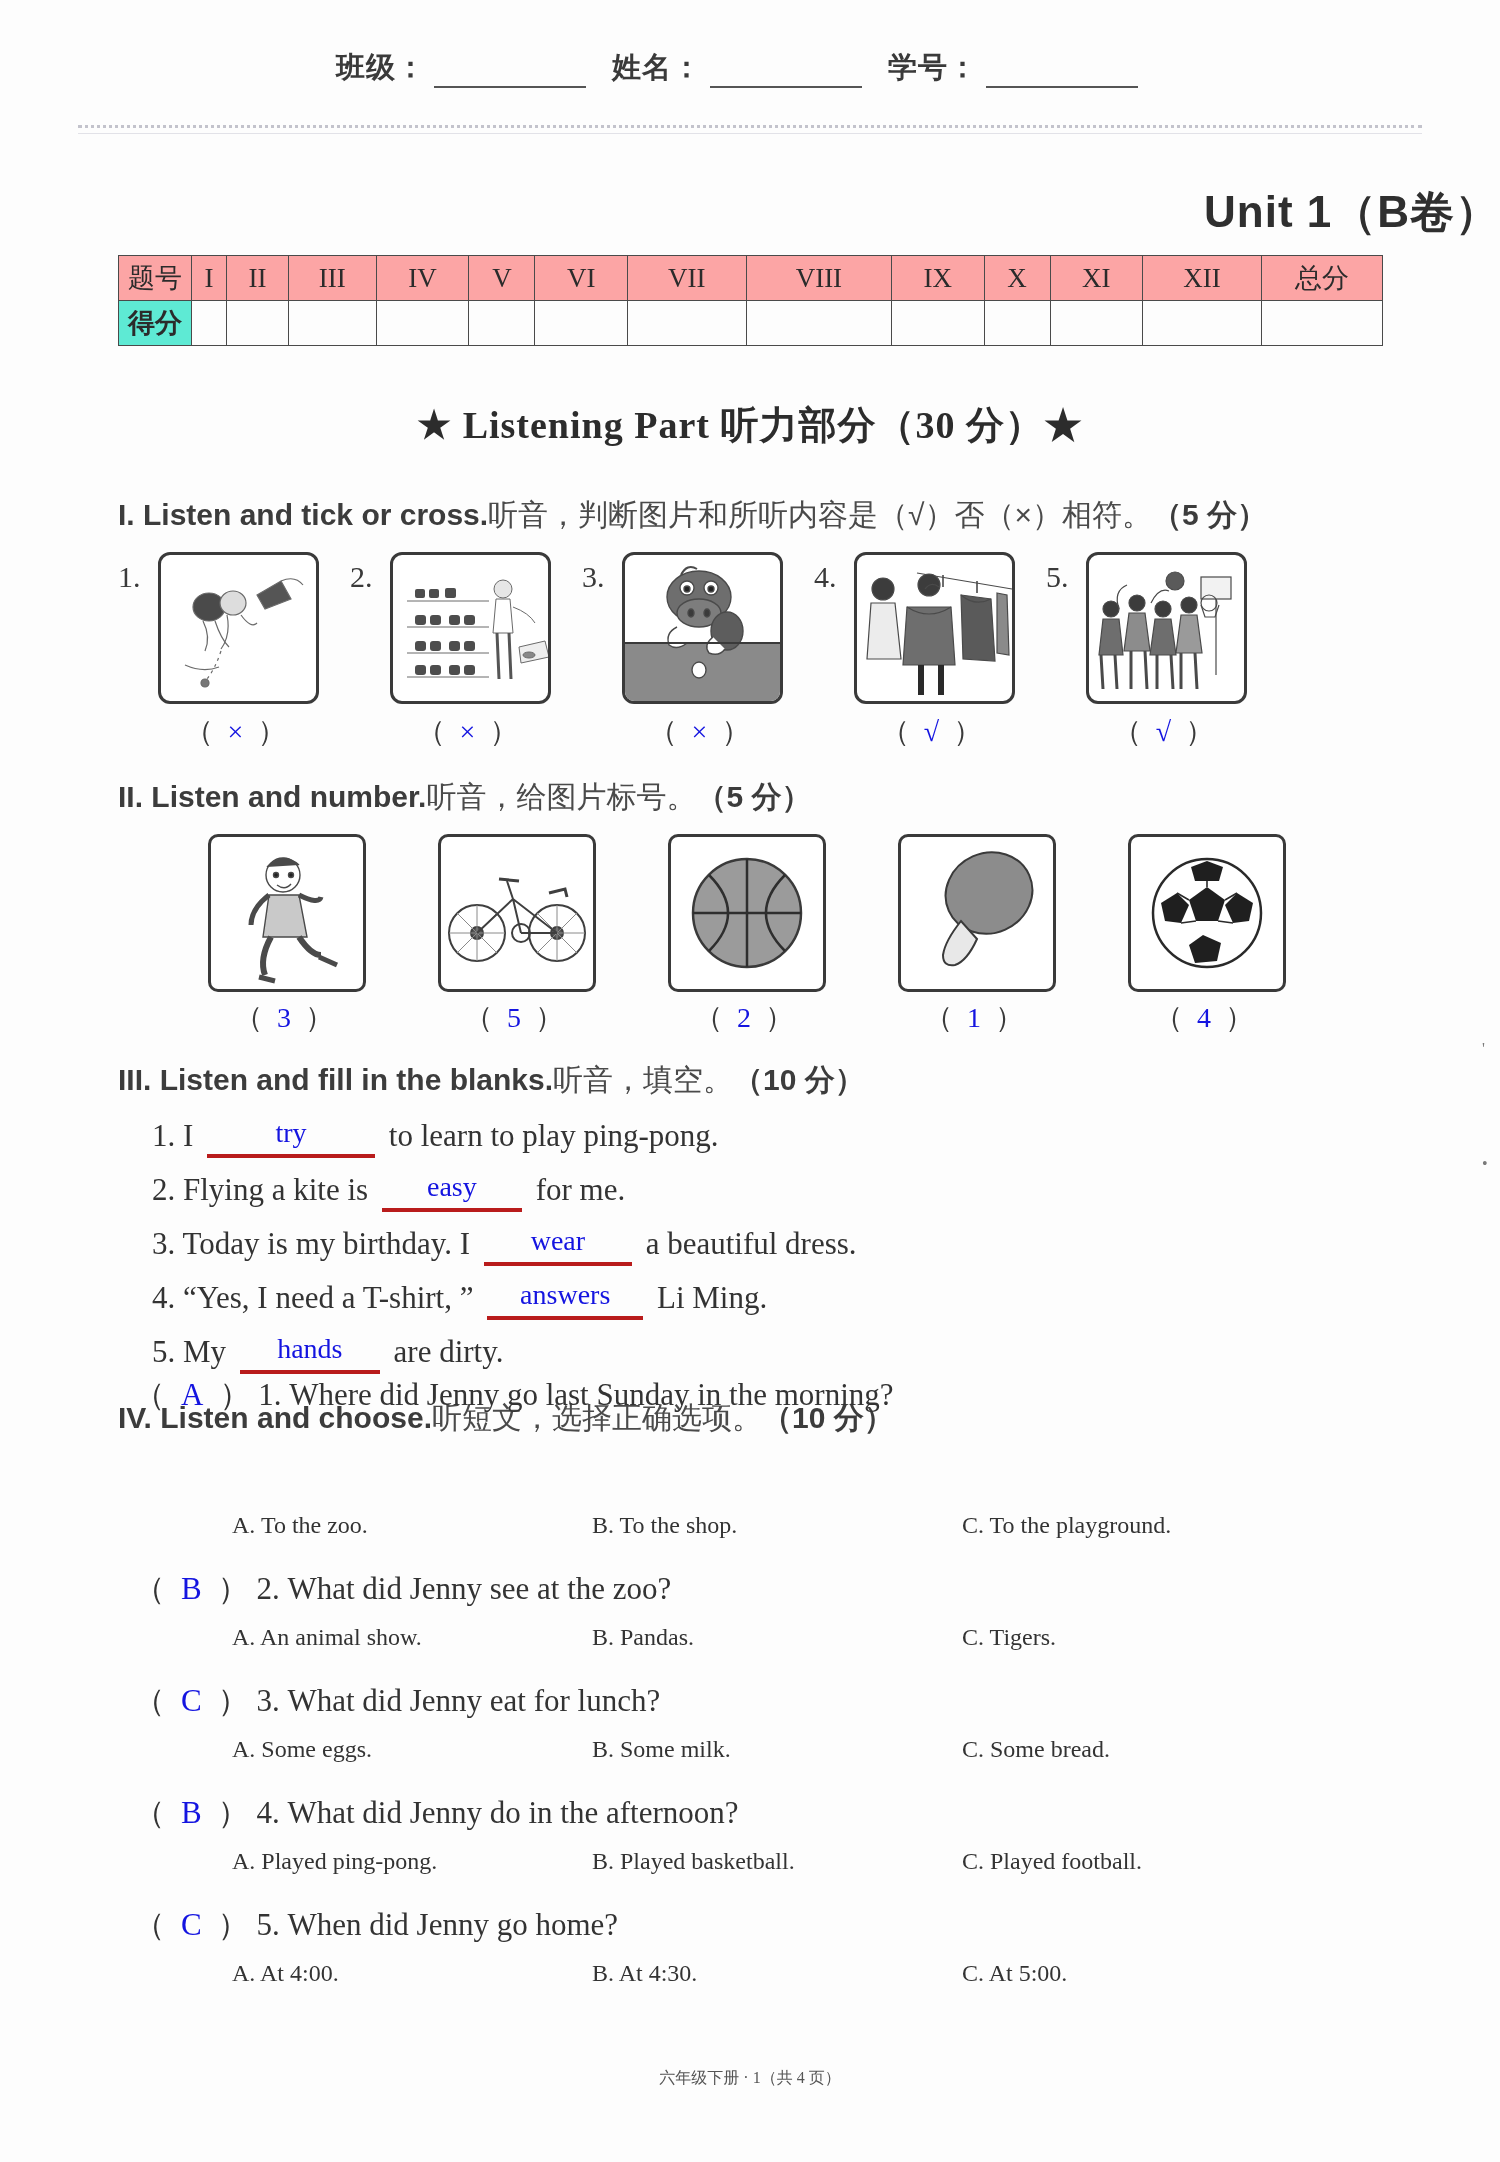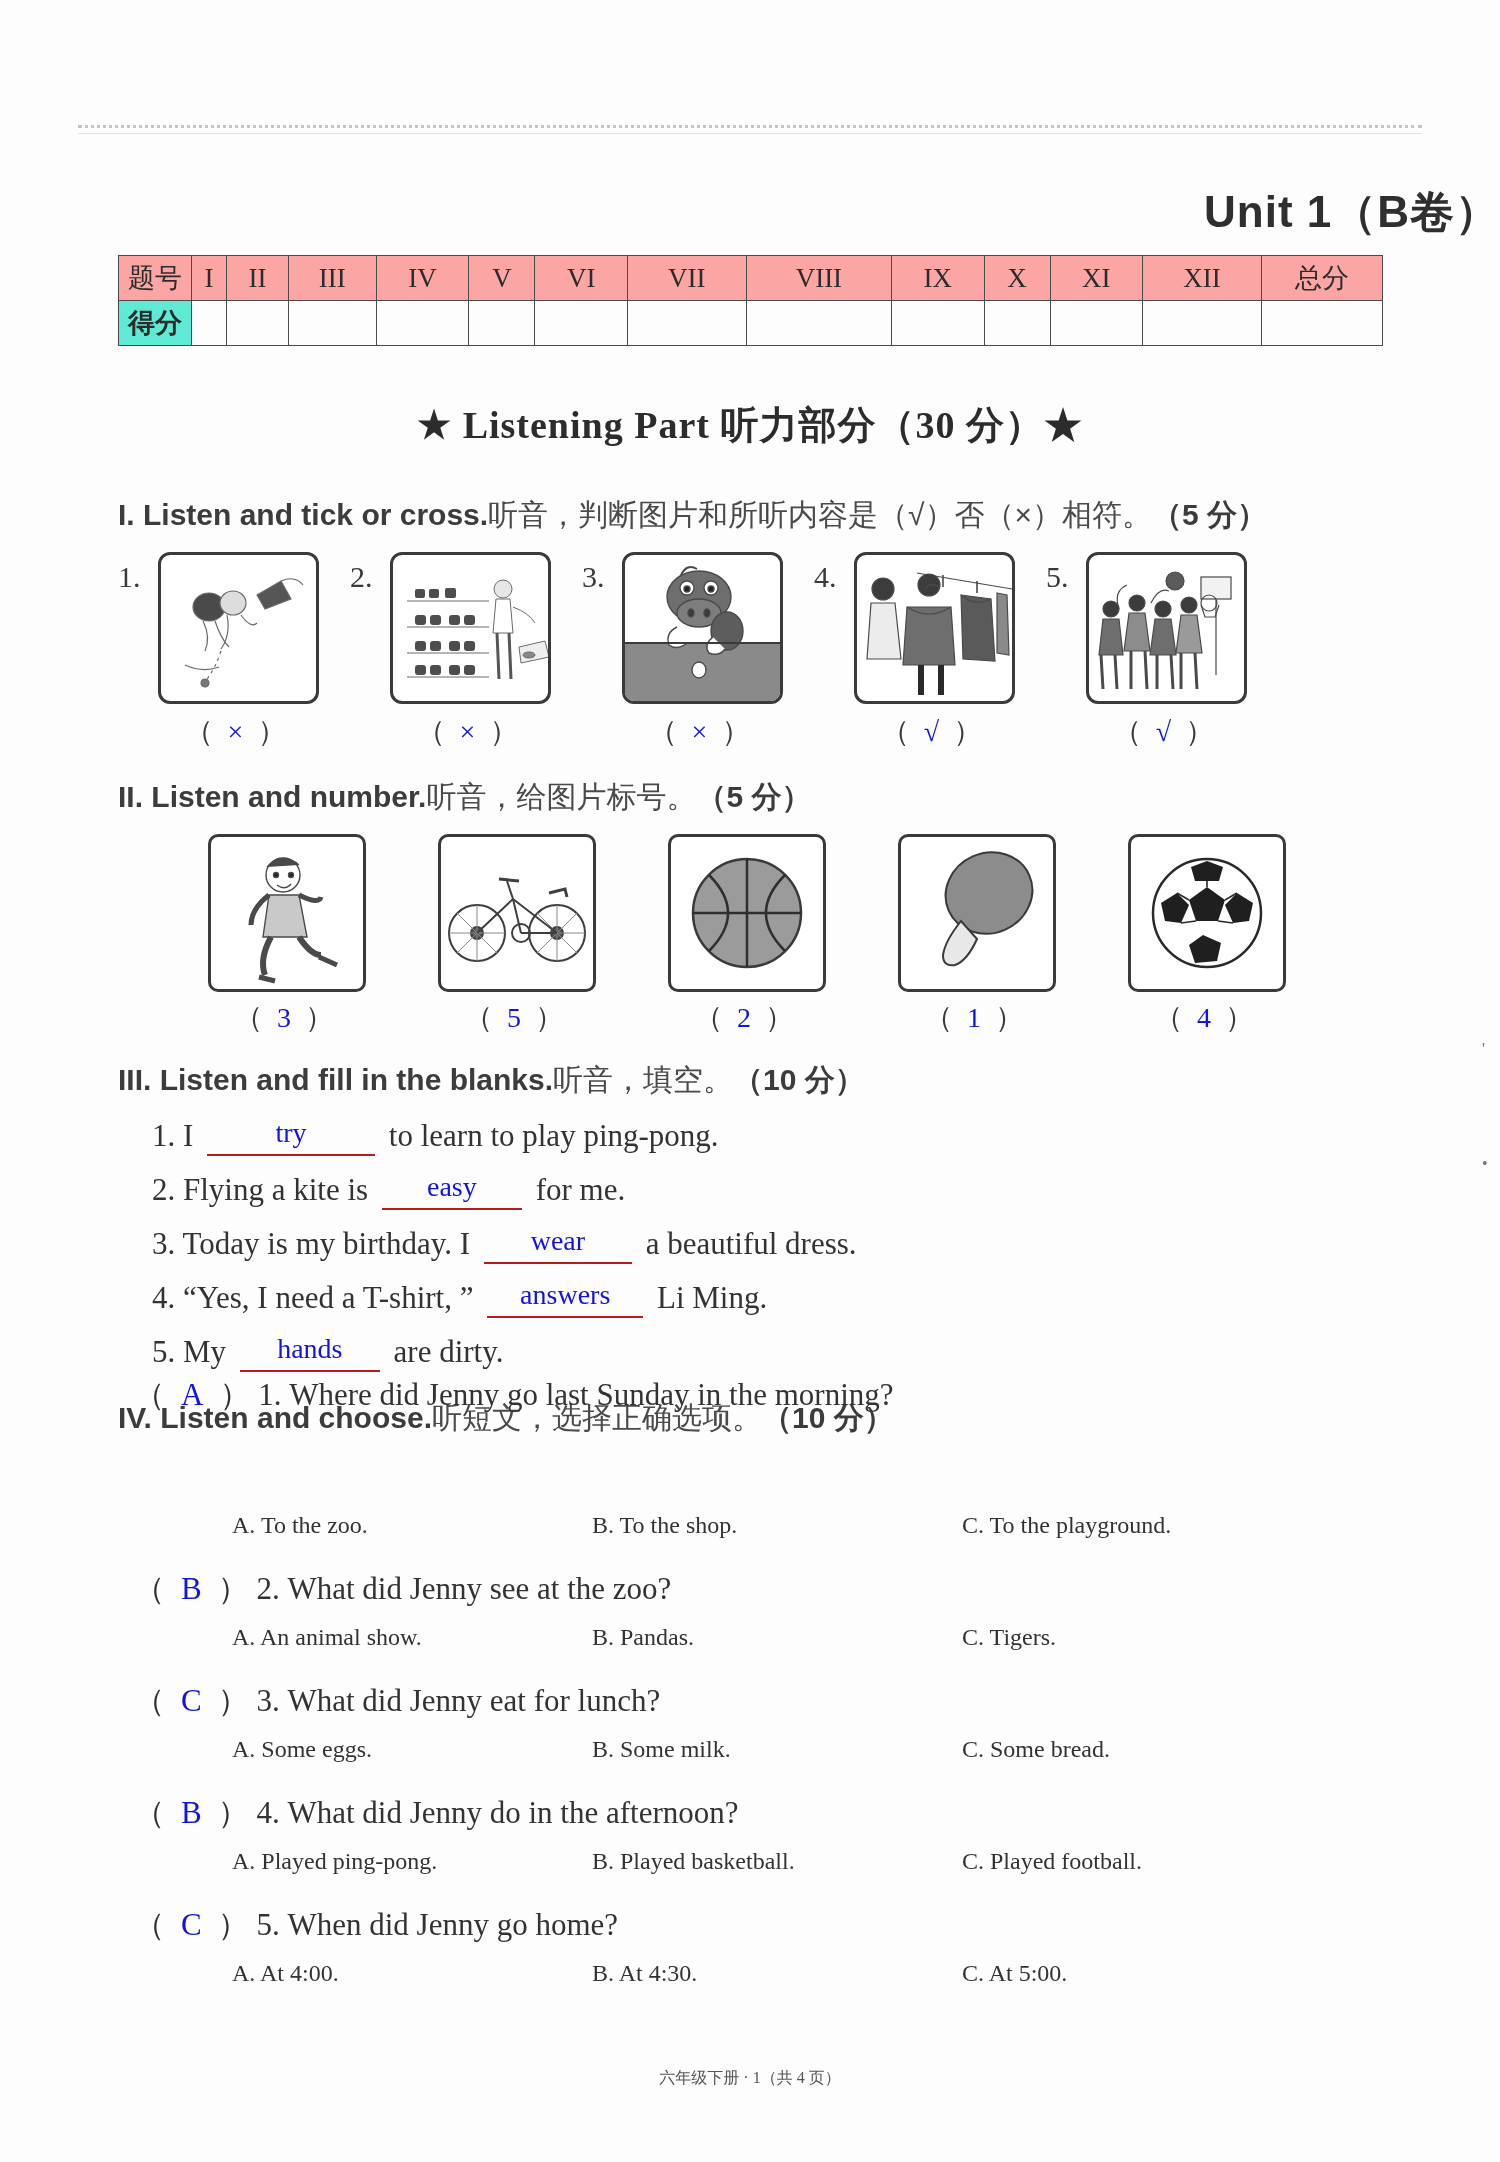--- a/index.html
+++ b/index.html
@@ -100,21 +100,21 @@
   }
   .ansline .blue{color:#1414e0;padding:0 14px;font-size:28px;}
   
   .fbline{
     position:absolute;left:152px;
     font-size:31px;color:#333;white-space:nowrap;
     font-family:"Liberation Serif",serif;
   }
   .blank{
     display:inline-block;position:relative;
-    border-bottom:2px solid #b91c1c;
+    border-bottom:4px solid #b91c1c;
     text-align:center;
     color:#1414e0;
     vertical-align:baseline;
     margin:0 6px;
   }
   .blank i{
     font-style:normal;position:relative;top:-4px;
     font-size:28px;
   }
   
@@ -138,20 +138,34 @@
   
   .margin-mark{position:absolute;color:#7a7a7a;font-size:16px;}
   
   svg{display:block;}
 </style>
 </head>
 <body>
 
 <div class="page">
 
+  <div class="hdr">
+    <div class="hdr-item">
+      <span class="hdr-label">班级：</span>
+      <span class="hdr-blank"></span>
+    </div>
+    <div class="hdr-item">
+      <span class="hdr-label">姓名：</span>
+      <span class="hdr-blank"></span>
+    </div>
+    <div class="hdr-item">
+      <span class="hdr-label">学号：</span>
+      <span class="hdr-blank"></span>
+    </div>
+  </div>
   <div class="dotted"></div>
   <div class="thinline"></div>
 
   <div class="title">Unit 1（B卷）</div>
 
   <table class="score-table">
     <tbody>
         <tr class="head">
       <td class="rowhead">题号</td>
       <td>I</td>

